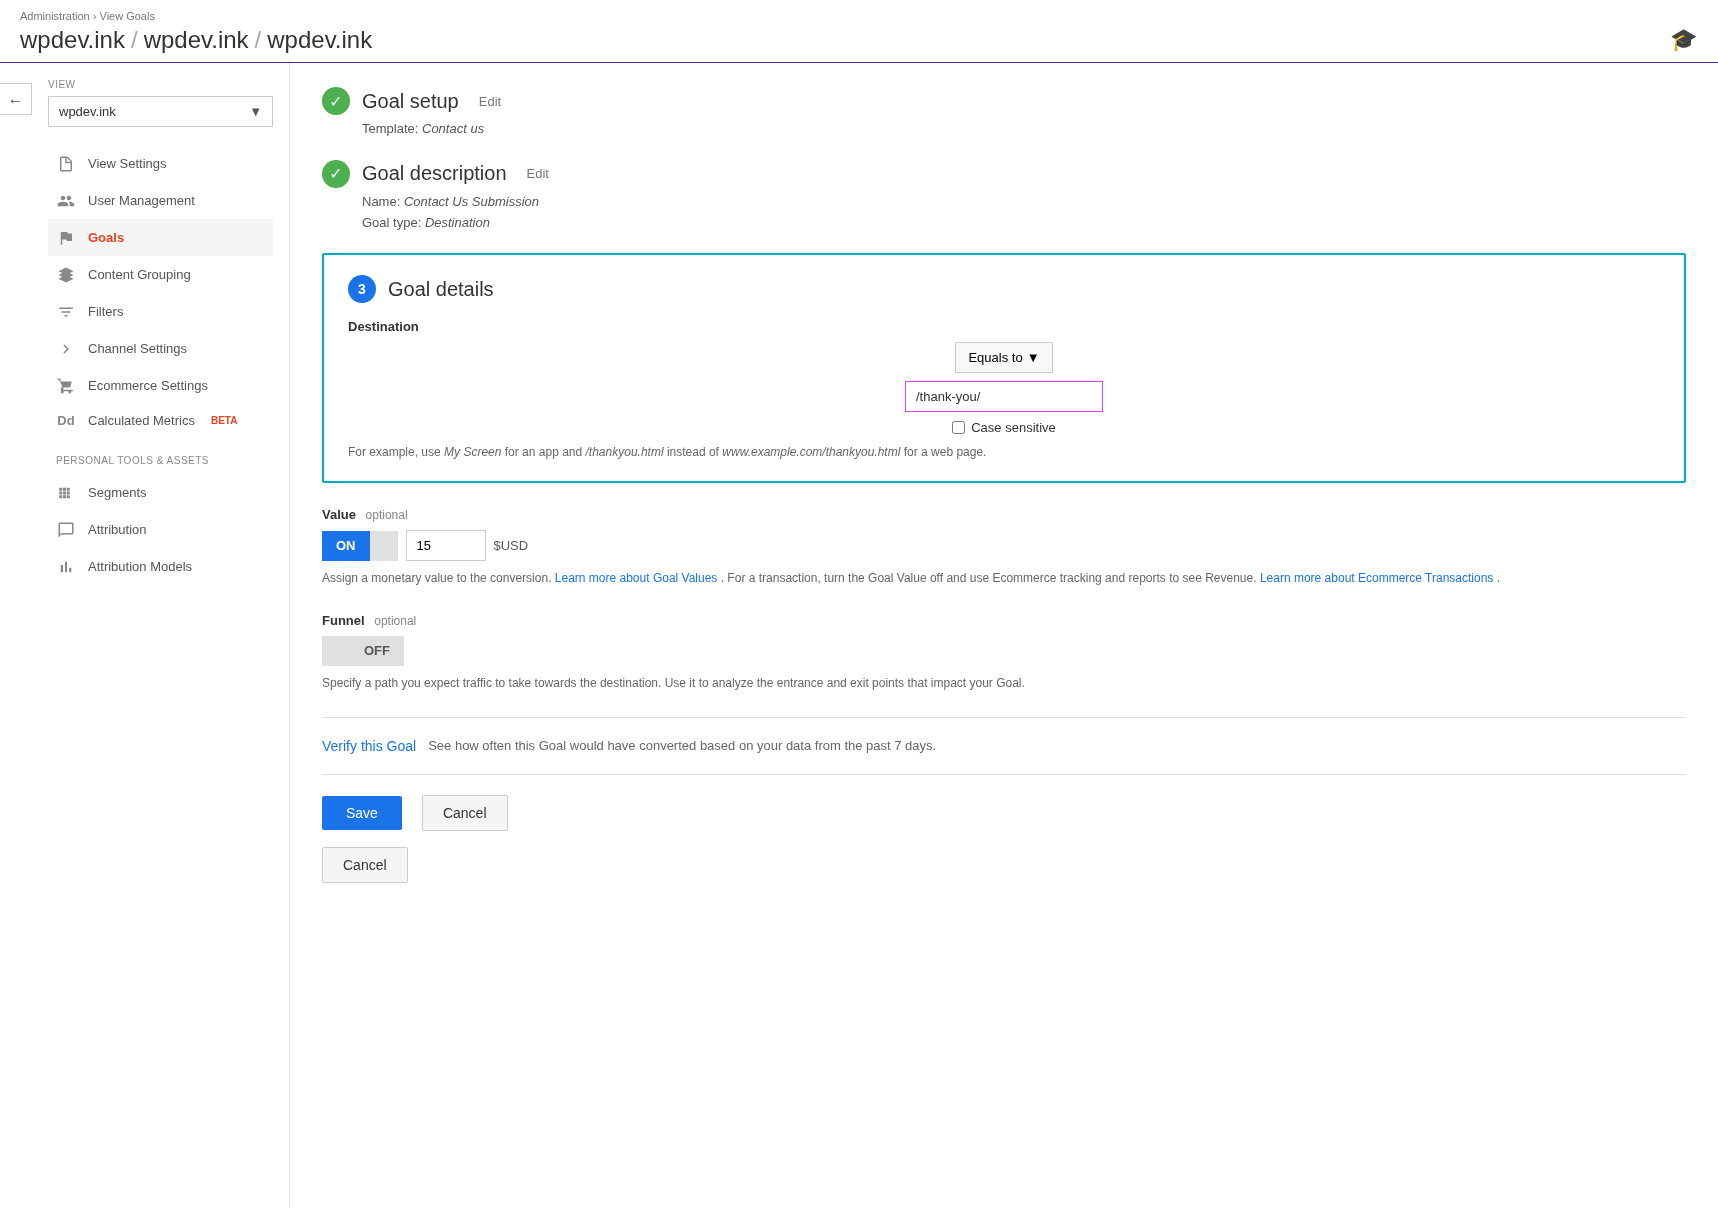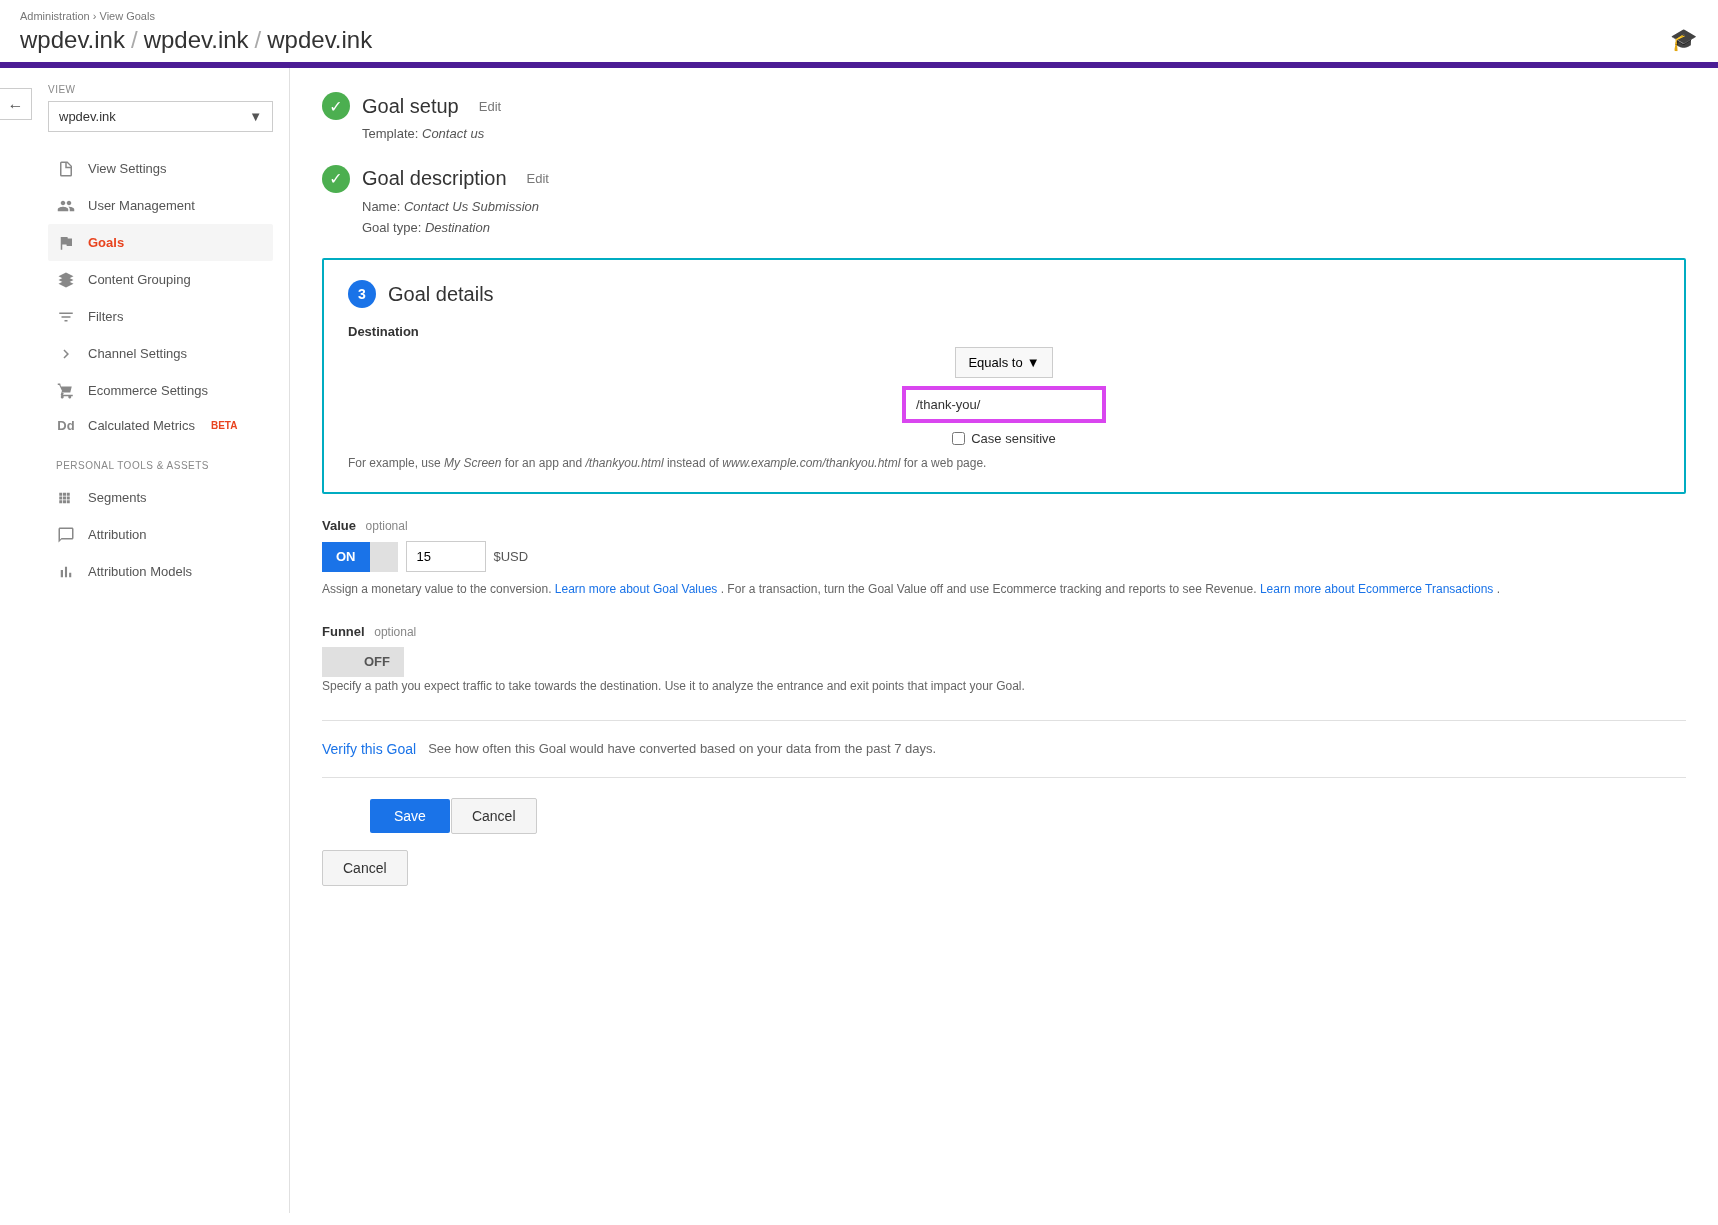--- a/index.html
+++ b/index.html
@@ -1,20 +1,20 @@
 <!DOCTYPE html>
 <html><head>
   <meta charset="utf-8">
   <style>
     * { box-sizing: border-box; margin: 0; padding: 0; }
     body { font-family: Arial, sans-serif; font-size: 13px; color: #333; background: #fff; }
 
     .top-bar {
       padding: 10px 20px 8px 20px;
-      border-bottom: 6px solid #4c1d95;
+      border-bottom: 1px solid #4c1d95;
     }
     .breadcrumb {
       font-size: 11px;
       color: #777;
       margin-bottom: 4px;
     }
     .breadcrumb span { color: #777; }
     .site-title {
       font-size: 24px;
       font-weight: 300;
@@ -205,21 +205,21 @@
       font-size: 13px;
       cursor: pointer;
       display: flex;
       align-items: center;
       gap: 4px;
       white-space: nowrap;
     }
     .destination-input {
       flex: 1;
       padding: 7px 10px;
-      border: 4px solid #d946ef;
+      border: 1px solid #d946ef;
       font-size: 13px;
       color: #333;
       outline: none;
     }
     .case-sensitive-row {
       display: flex;
       align-items: center;
       gap: 6px;
       white-space: nowrap;
       font-size: 13px;
@@ -277,20 +277,21 @@
       color: #666;
       line-height: 1.6;
     }
     .value-hint a { color: #1a73e8; text-decoration: none; }
 
     
     .funnel-section { margin-bottom: 24px; }
     .funnel-toggle-row {
       display: flex;
       align-items: flex-start;
+      margin-bottom: 8px;
     }
     .funnel-off-part {
       background: #e0e0e0;
       width: 28px;
       height: 30px;
     }
     .funnel-off-btn {
       background: #e0e0e0;
       color: #555;
       padding: 7px 14px;
@@ -326,23 +327,22 @@
       text-decoration: none;
       font-weight: 500;
     }
     .verify-desc {
       font-size: 13px;
       color: #666;
     }
     .action-row {
       display: flex;
       align-items: center;
-      gap: 1px;
+      gap: 20px;
       margin-bottom: 16px;
-      margin-left: 48px;
     }
     .btn-save {
       background: #1a73e8;
       color: white;
       border: none;
       padding: 9px 24px;
       font-size: 14px;
       cursor: pointer;
       border-radius: 2px;
     }

